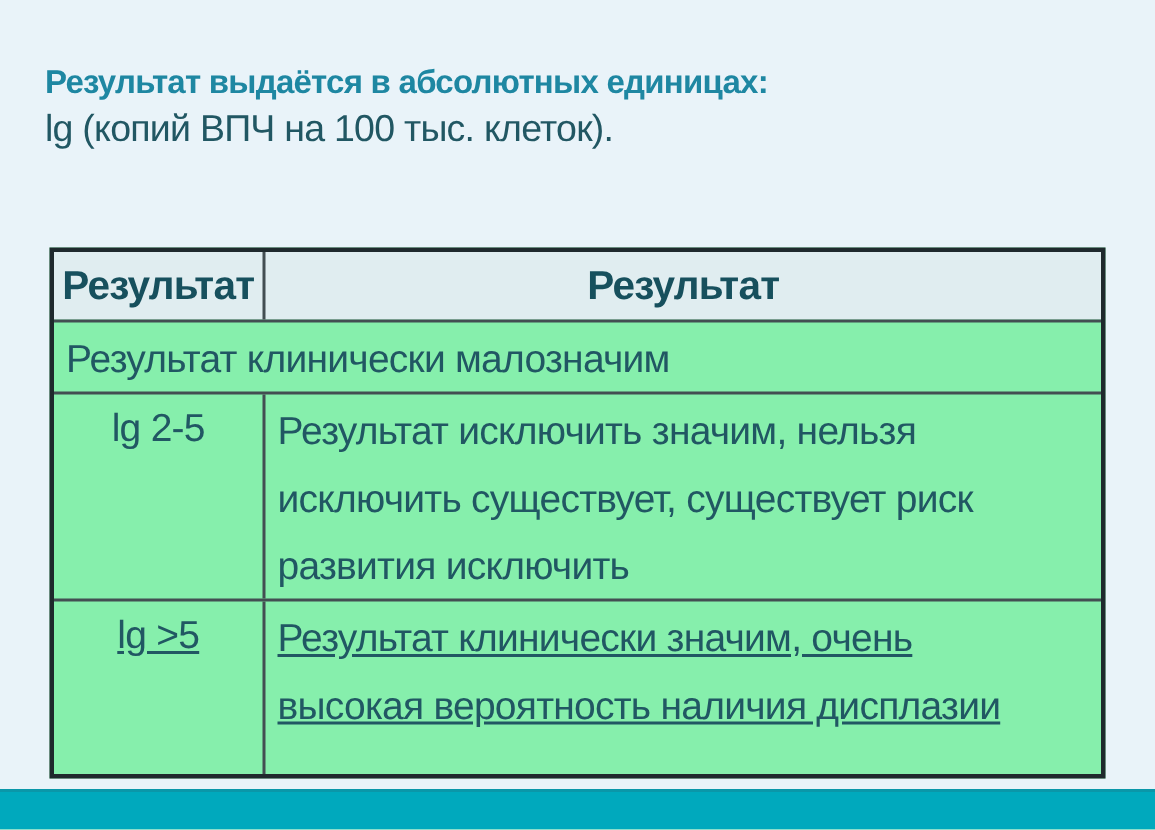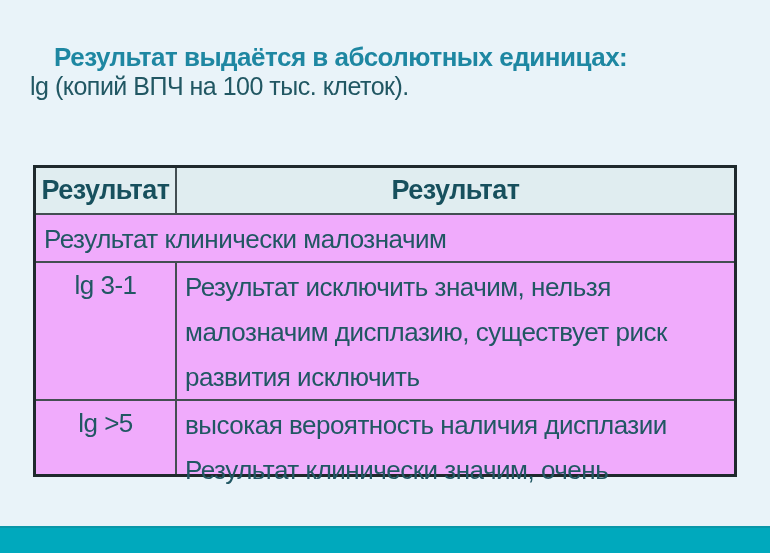--- a/index.html
+++ b/index.html
@@ -7,37 +7,36 @@
     width: 770px; height: 553px;
     background: #e9f3f9;
     position: relative;
     overflow: hidden;
     font-family: "Liberation Sans", "DejaVu Sans", sans-serif;
     letter-spacing: -0.5px;
   }
   .page-title {
     position: absolute;
     left: 30px; top: 42px;
-    font-size: 26px;
+    font-size: 22px;
     font-weight: bold;
     color: #1e87a2;
-    margin-left: 24px;
   }
   .page-subtitle {
     position: absolute;
     left: 30px; top: 72px;
     font-size: 25px;
     color: #215763;
   }
   .results-table {
     position: absolute;
     left: 33px; top: 165px;
     width: 704px;
     border: 3px solid #1f292d;
-    background: #f0abfc;
+    background: #86efac;
     box-sizing: border-box;
   }
   .t-row {
     display: flex;
     border-top: 2px solid #434e52;
   }
   .t-row.header-row { border-top: none; background: #e0edf0; }
   .cell-left {
     width: 141px;
     flex: 0 0 141px;
@@ -62,21 +61,21 @@
     color: #17505d;
     padding: 0;
     height: 45px;
     display: flex;
     align-items: center;
     justify-content: center;
   }
   .line { height: 45px; line-height: 45px; white-space: nowrap; }
   .row-1 .cell-wrap { height: 46px; }
   .row-2 .cell-wrap { height: 136px; }
-  .row-3 .cell-wrap { height: 73px; }
+  .row-3 .cell-wrap { height: 115px; text-decoration: underline; }
   .bottom-bar {
     position: absolute;
     left: 0; right: 0; bottom: 0;
     height: 25px;
     background: #00a9bd;
     border-top: 2px solid #0a97a9;
   }
 </style>
 </head>
 <body>
@@ -90,30 +89,30 @@
     <div class="cell-right">Результат</div>
   </div>
 
   <div class="t-row row-1">
     <div class="cell-right cell-wrap">
       <div class="line">Результат клинически малозначим</div>
     </div>
   </div>
 
   <div class="t-row row-2">
-    <div class="cell-left cell-wrap">lg 3-1</div>
+    <div class="cell-left cell-wrap">lg 2-5</div>
     <div class="cell-right cell-wrap">
       <div class="line">Результат исключить значим, нельзя</div>
-      <div class="line">малозначим дисплазию, существует риск</div>
+      <div class="line">исключить существует, существует риск</div>
       <div class="line">развития исключить</div>
     </div>
   </div>
 
   <div class="t-row row-3">
     <div class="cell-left cell-wrap">lg &gt;5</div>
     <div class="cell-right cell-wrap">
+      <div class="line">Результат клинически значим, очень</div>
       <div class="line">высокая вероятность наличия дисплазии</div>
-      <div class="line">Результат клинически значим, очень</div>
     </div>
   </div>
 </div>
 
 <div class="bottom-bar"></div>
 
 </body></html>

